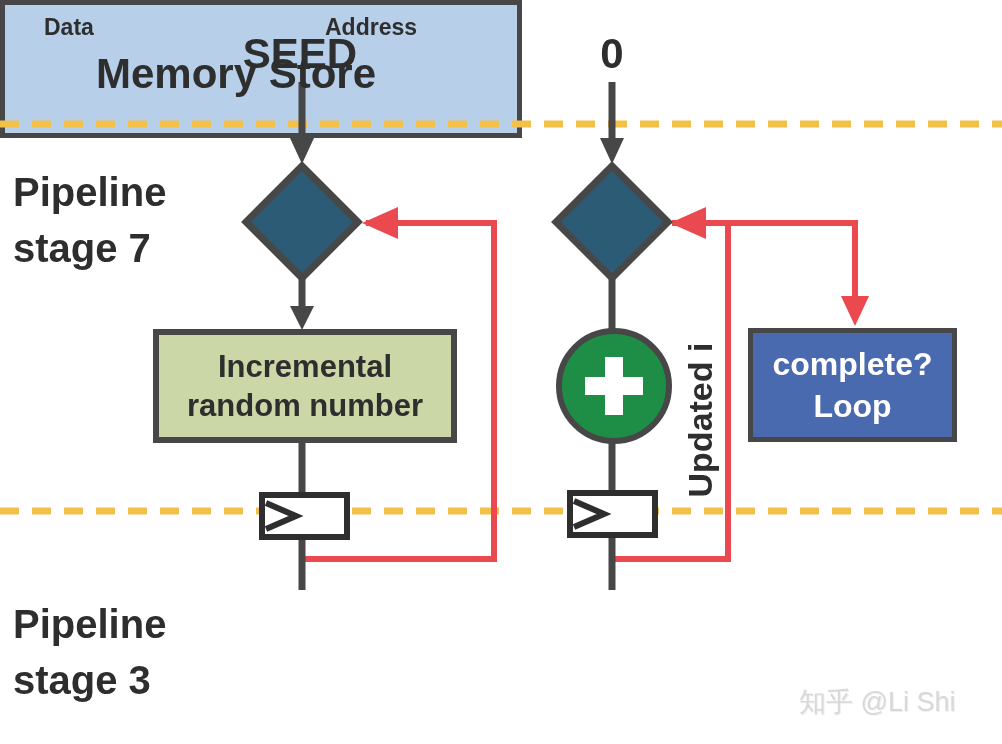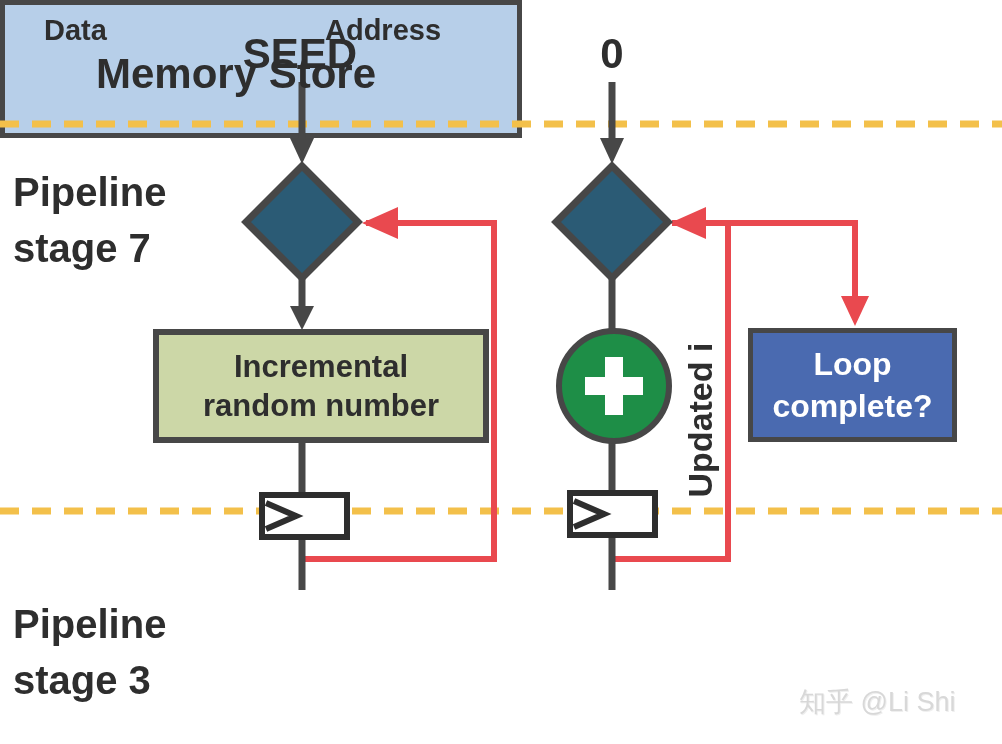--- a/index.html
+++ b/index.html
@@ -27,37 +27,37 @@
 
   .lbl{position:absolute;font-weight:700;white-space:nowrap;}
 
   .io-label{font-size:42px;transform:translateX(-50%);}
   .stage-label{font-size:40px;line-height:56px;}
   .wire-label{font-size:34px;}
   .vertical{left:700px;top:420px;transform:translate(-50%,-50%) rotate(-90deg);transform-origin:center;}
 
   .node{position:absolute;display:flex;flex-direction:column;align-items:center;justify-content:center;box-sizing:border-box;}
   .incremental-box{
-    left:153px;top:329px;width:336px;height:114px;
+    left:153px;top:329px;width:304px;height:114px;
     background:var(--incremental-fill,#ccd7a7);
     border:6px solid var(--wire,#474747);
     font-size:31px;font-weight:700;line-height:39px;text-align:center;
   }
   .loop-box{
     left:748px;top:328px;width:209px;height:114px;
     background:var(--loop-fill,#4a6ab0);
     border:5px solid var(--wire,#474747);
     color:#fff;font-size:32px;font-weight:700;line-height:42px;text-align:center;
   }
   .memory-box{
     left:214px;top:588px;width:512px;height:128px;
     background:var(--memory-fill,#b7cfe9);
     border:5px solid var(--wire,#474747);
   }
-  .port-label{position:absolute;font-size:29px;font-weight:700;top:14px;}
+  .port-label{position:absolute;font-size:23px;font-weight:700;top:14px;}
   .port-data{left:44px;}
   .port-address{left:325px;}
   .memory-title{position:absolute;left:0;top:50px;width:472px;text-align:center;font-size:42px;font-weight:700;}
 
   .watermark{
     position:absolute;left:799px;top:684px;
     font-size:27px;font-weight:400;
     color:var(--watermark-gray,#d8d8d8);
     text-shadow:1px 1px 0 #efefef;
   }
@@ -123,22 +123,22 @@
   </div>
 
   <div class="lbl wire-label vertical">Updated i</div>
 
   <div class="node incremental-box">
     <div>Incremental</div>
     <div>random number</div>
   </div>
 
   <div class="node loop-box">
+    <div>complete?</div>
     <div>Loop</div>
-    <div>complete?</div>
   </div>
 
   <div class="memory-box">
     <div class="port-label port-data">Data</div>
     <div class="port-label port-address">Address</div>
     <div class="memory-title">Memory Store</div>
   </div>
 
   <div class="watermark">知乎 @Li Shi</div>
 

